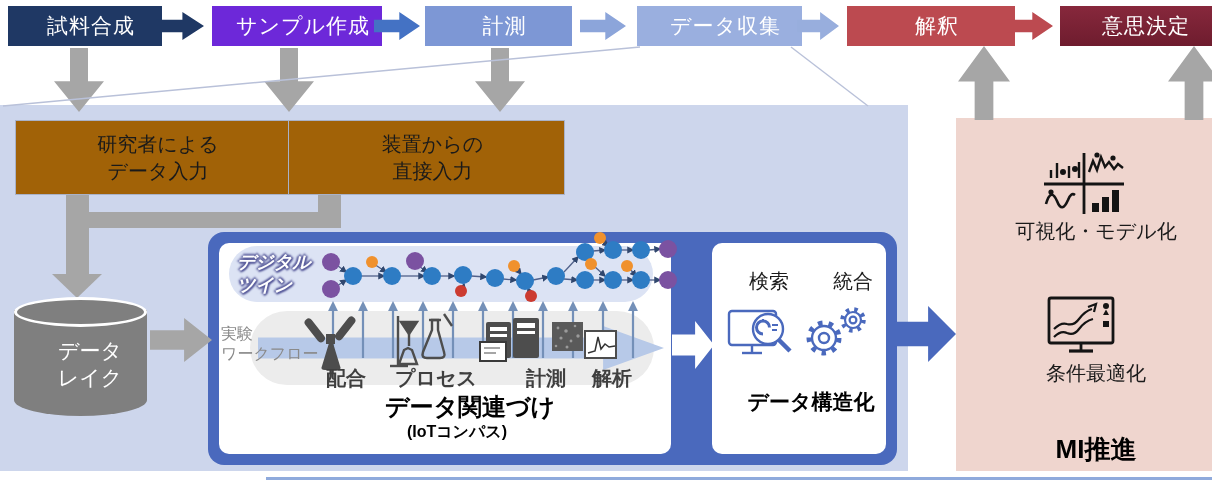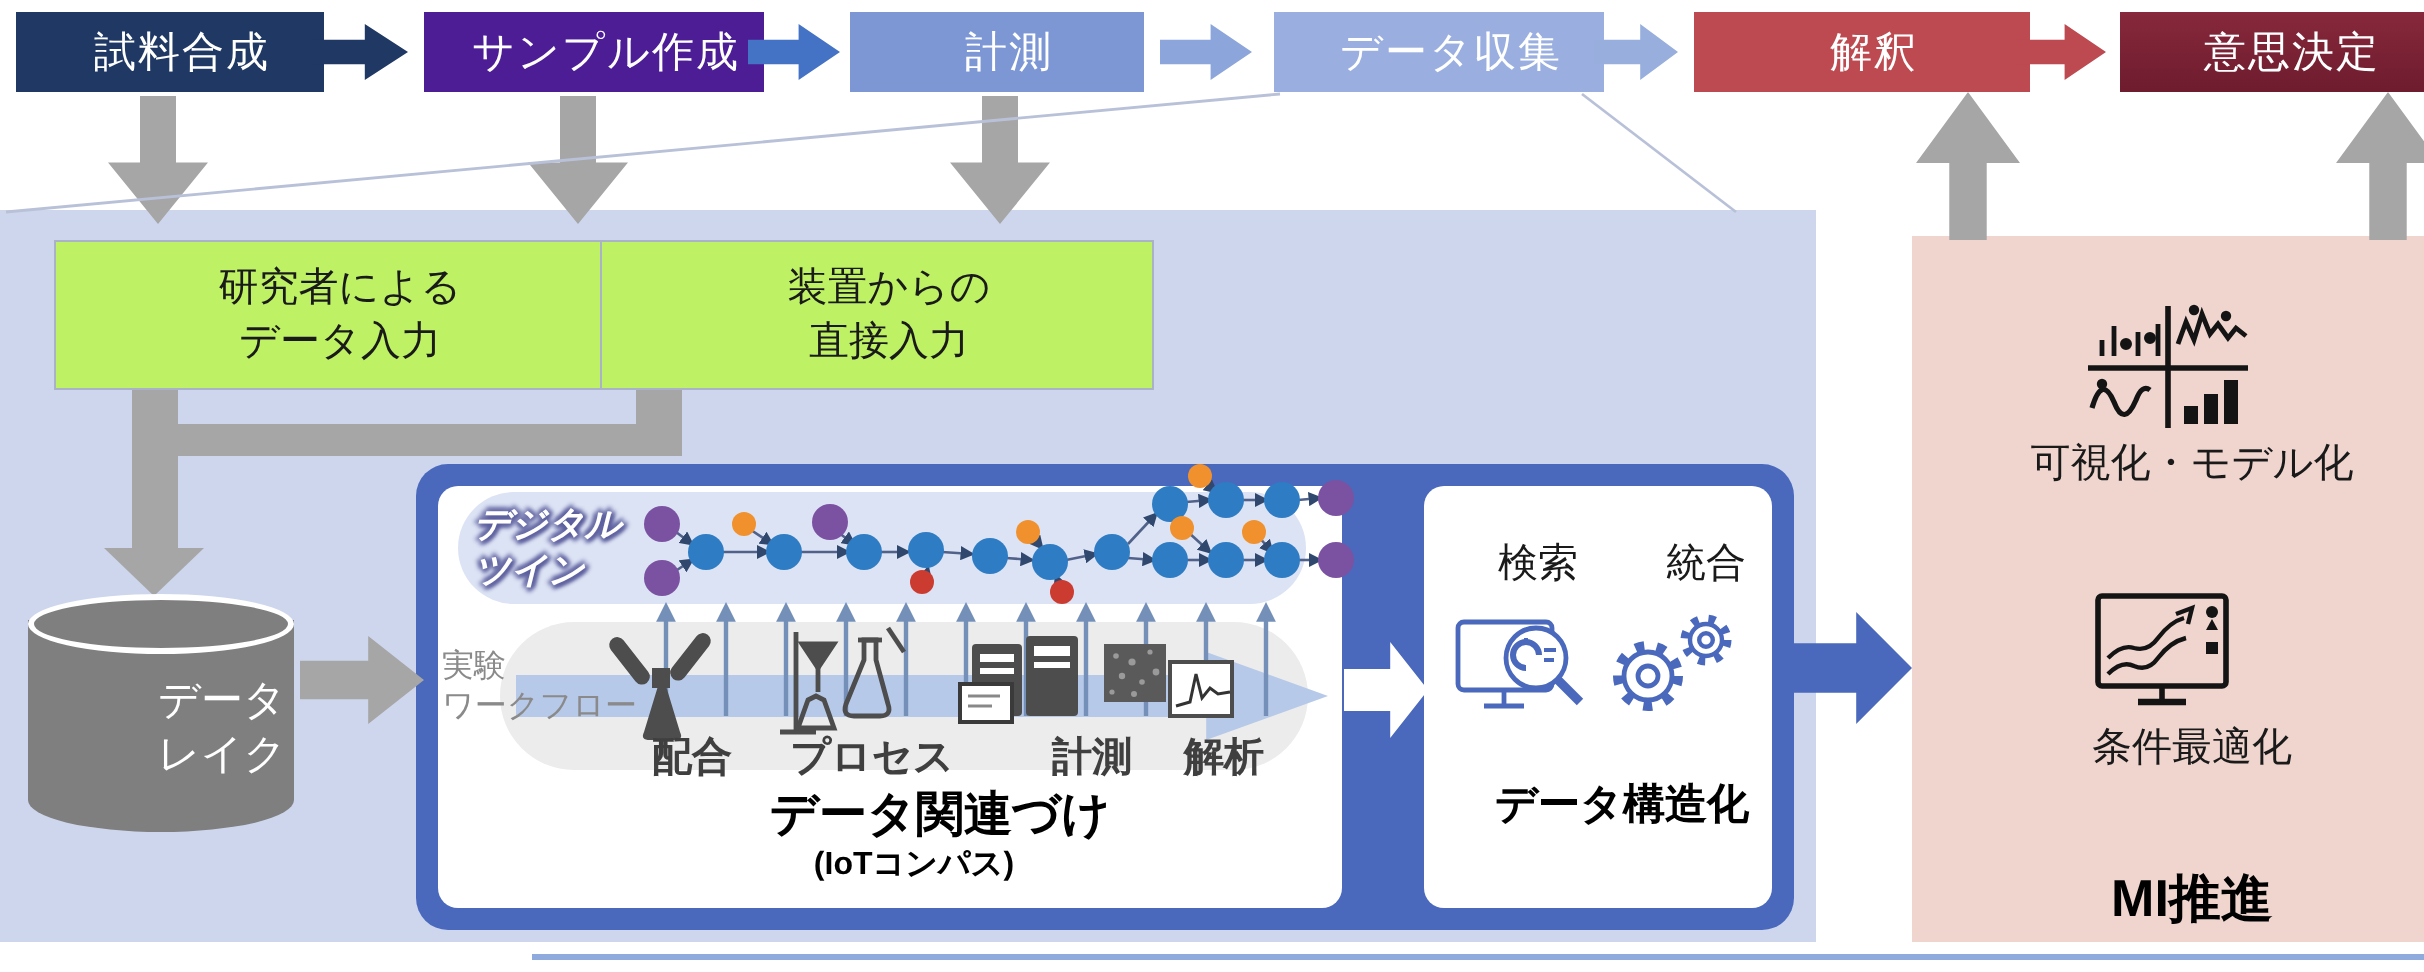--- a/index.html
+++ b/index.html
@@ -4,35 +4,35 @@
 <style>
   html,body{margin:0;padding:0;background:#fff;}
   .stage{position:relative;width:1212px;height:486px;background:#fff;overflow:hidden;
          font-family:"Liberation Sans","DejaVu Sans",sans-serif;}
   .abs{position:absolute;}
   .pre{white-space:pre-line;}
   .ctr{display:flex;align-items:center;justify-content:center;text-align:center;padding-left:12px;}
 
   
   .step{color:#fff;font-size:21px;letter-spacing:1px;z-index:6;}
-  .s1{background:#1F3864;} .s2{background:#4c1d95;} .s3{background:#7D97D5;}
+  .s1{background:#1F3864;} .s2{background:#6d28d9;} .s3{background:#7D97D5;}
   .s4{background:#9AAFDF;} .s5{background:#BC4A50;}
   .s6{background:linear-gradient(180deg,#87283C,#6E1C2E);}
 
   
   .ar-r{clip-path:polygon(0 28%,55% 28%,55% 0,100% 50%,55% 100%,55% 72%,0 72%);z-index:6;}
   .ar-d{clip-path:polygon(32% 0,68% 0,68% 52%,100% 52%,50% 100%,0 52%,32% 52%);z-index:5;}
   .ar-u{clip-path:polygon(50% 0,100% 48%,68% 48%,68% 100%,32% 100%,32% 48%,0 48%);z-index:5;}
   .gray{background:#A6A6A6;}
 
   
   .panel-blue{background:#CDD6EC;z-index:1;}
   .panel-pink{background:#EFD5CE;z-index:1;}
 
-  .whitebox{background:#bef264;border:1px solid #A9B2C8;font-size:20px;line-height:1.35;color:#1a1a1a;z-index:4;margin-left:12px;}
+  .whitebox{background:#a16207;border:1px solid #A9B2C8;font-size:20px;line-height:1.35;color:#1a1a1a;z-index:4;}
   .conn{background:#A6A6A6;z-index:3;}
 
   
   .cyl-body{background:#7F7F7F;border-radius:0 0 50% 50%/0 0 16px 16px;z-index:3;}
   .cyl-top{background:#7F7F7F;border:3px solid #fff;border-radius:50%;box-sizing:border-box;z-index:4;}
   .cyl-label{color:#fff;font-size:21px;line-height:1.3;z-index:5;}
 
   
   .bigblue{background:#4A69BD;border-radius:16px;z-index:2;}
   .innerwhite{background:#fff;border-radius:10px;z-index:3;}
@@ -103,21 +103,21 @@
 直接入力</span></div>
 
   <div class="abs conn" style="left:66px;top:194px;width:23px;height:34px;"></div>
   <div class="abs conn" style="left:318px;top:194px;width:23px;height:34px;"></div>
   <div class="abs conn" style="left:66px;top:212px;width:275px;height:16px;"></div>
   <div class="abs conn" style="left:66px;top:212px;width:23px;height:64px;"></div>
   <div class="abs" style="left:52px;top:274px;width:50px;height:24px;background:#A6A6A6;clip-path:polygon(0 0,100% 0,50% 100%);z-index:3;"></div>
 
   <div class="abs cyl-body" style="left:14px;top:310px;width:133px;height:106px;"></div>
   <div class="abs cyl-top" style="left:14px;top:297px;width:133px;height:30px;"></div>
-  <div class="abs cyl-label ctr pre" style="left:27px;top:322px;width:144px;height:84px;"><span class="pre">データ
+  <div class="abs cyl-label ctr pre" style="left:6px;top:322px;width:144px;height:84px;"><span class="pre">データ
 レイク</span></div>
   <div class="abs ar-r gray" style="left:150px;top:318px;width:62px;height:44px;"></div>
 
   <div class="abs bigblue" style="left:208px;top:232px;width:689px;height:233px;"></div>
   <div class="abs innerwhite" style="left:219px;top:243px;width:452px;height:211px;"></div>
   <div class="abs innerwhite" style="left:712px;top:243px;width:174px;height:211px;"></div>
 
   <div class="abs twin-band" style="left:229px;top:246px;width:424px;height:56px;"></div>
   <div class="abs twin-label pre" style="left:237px;top:251px;width:110px;"><span class="pre">デジタル
 ツイン</span></div>

